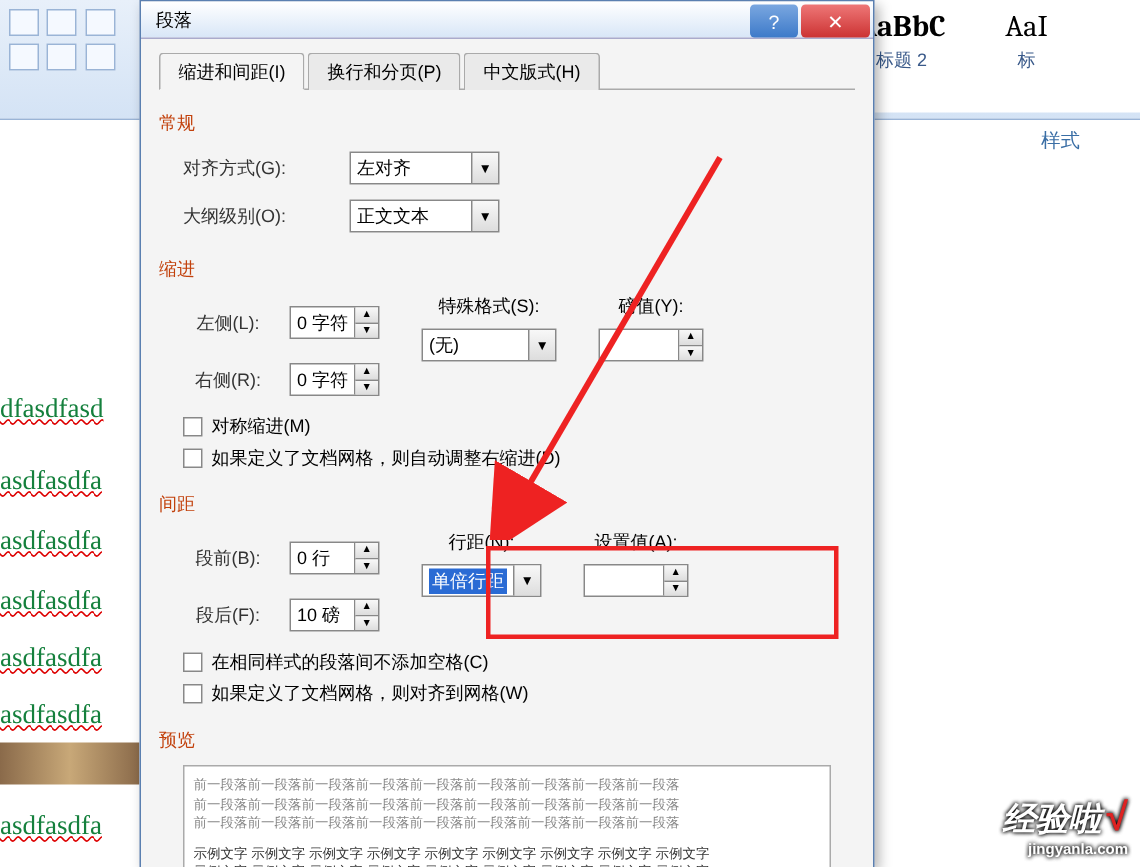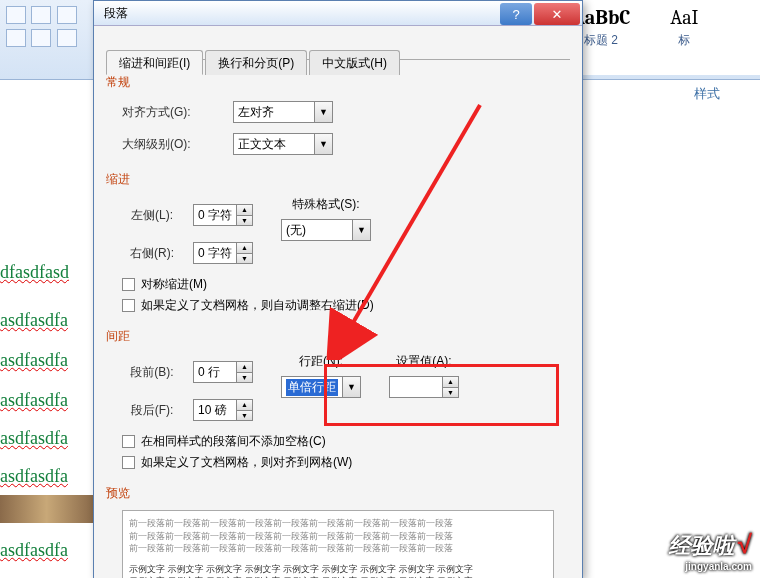--- a/index.html
+++ b/index.html
@@ -121,21 +121,21 @@
     height: 26px;
   }
   .tab {
     padding: 4px 12px;
     border: 1px solid #aaa;
     border-bottom: none;
     background: #eaeaea;
     margin-right: 2px;
     border-radius: 3px 3px 0 0;
     position: relative;
-    top: 16px;
+    top: 1px;
   }
   .tab.active {
     background: #f4f4f4;
     border-bottom: 1px solid #f4f4f4;
   }
 
   .section-title {
     margin: 14px 0 8px 0;
     color: #c2410c;
   }
@@ -357,20 +357,30 @@
           </div>
         </div>
       </div>
       <div class="col">
         <div class="hdr">特殊格式(S):</div>
         <div class="combo" style="width:90px">
           <span>(无)</span>
           <span class="combo-btn">▼</span>
         </div>
       </div>
+      <div class="col">
+        <div class="hdr">磅值(Y):</div>
+        <div class="spinner" style="width:70px">
+          <span></span>
+          <div class="spin-btns">
+              <span>▲</span>
+              <span>▼</span>
+            </div>
+        </div>
+      </div>
     </div>
 
     <div class="checkbox-row">
       <span class="checkbox"></span>
       <span>对称缩进(M)</span>
     </div>
     <div class="checkbox-row">
       <span class="checkbox"></span>
       <span>如果定义了文档网格，则自动调整右缩进(D)</span>
     </div>

